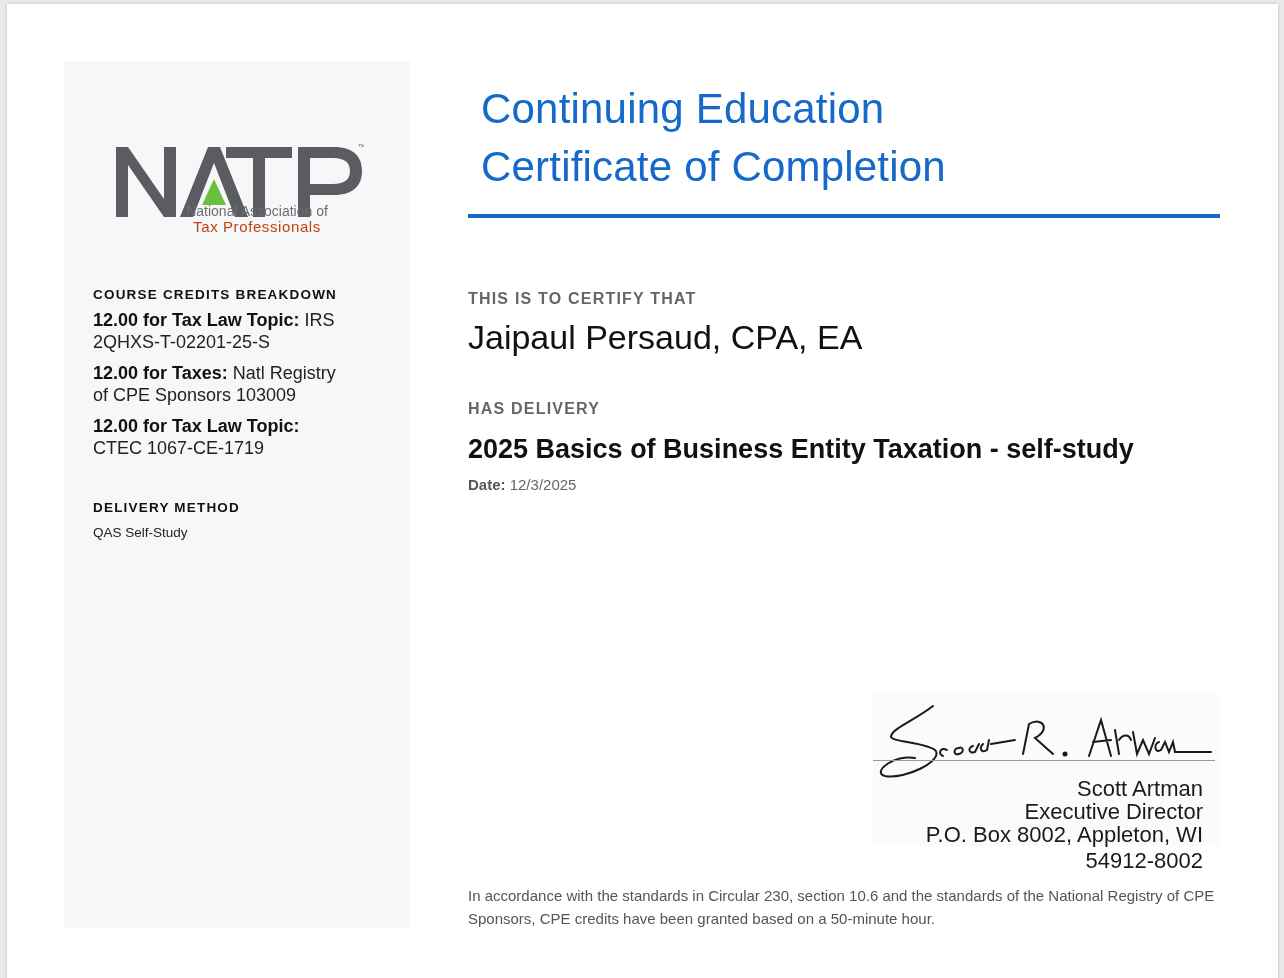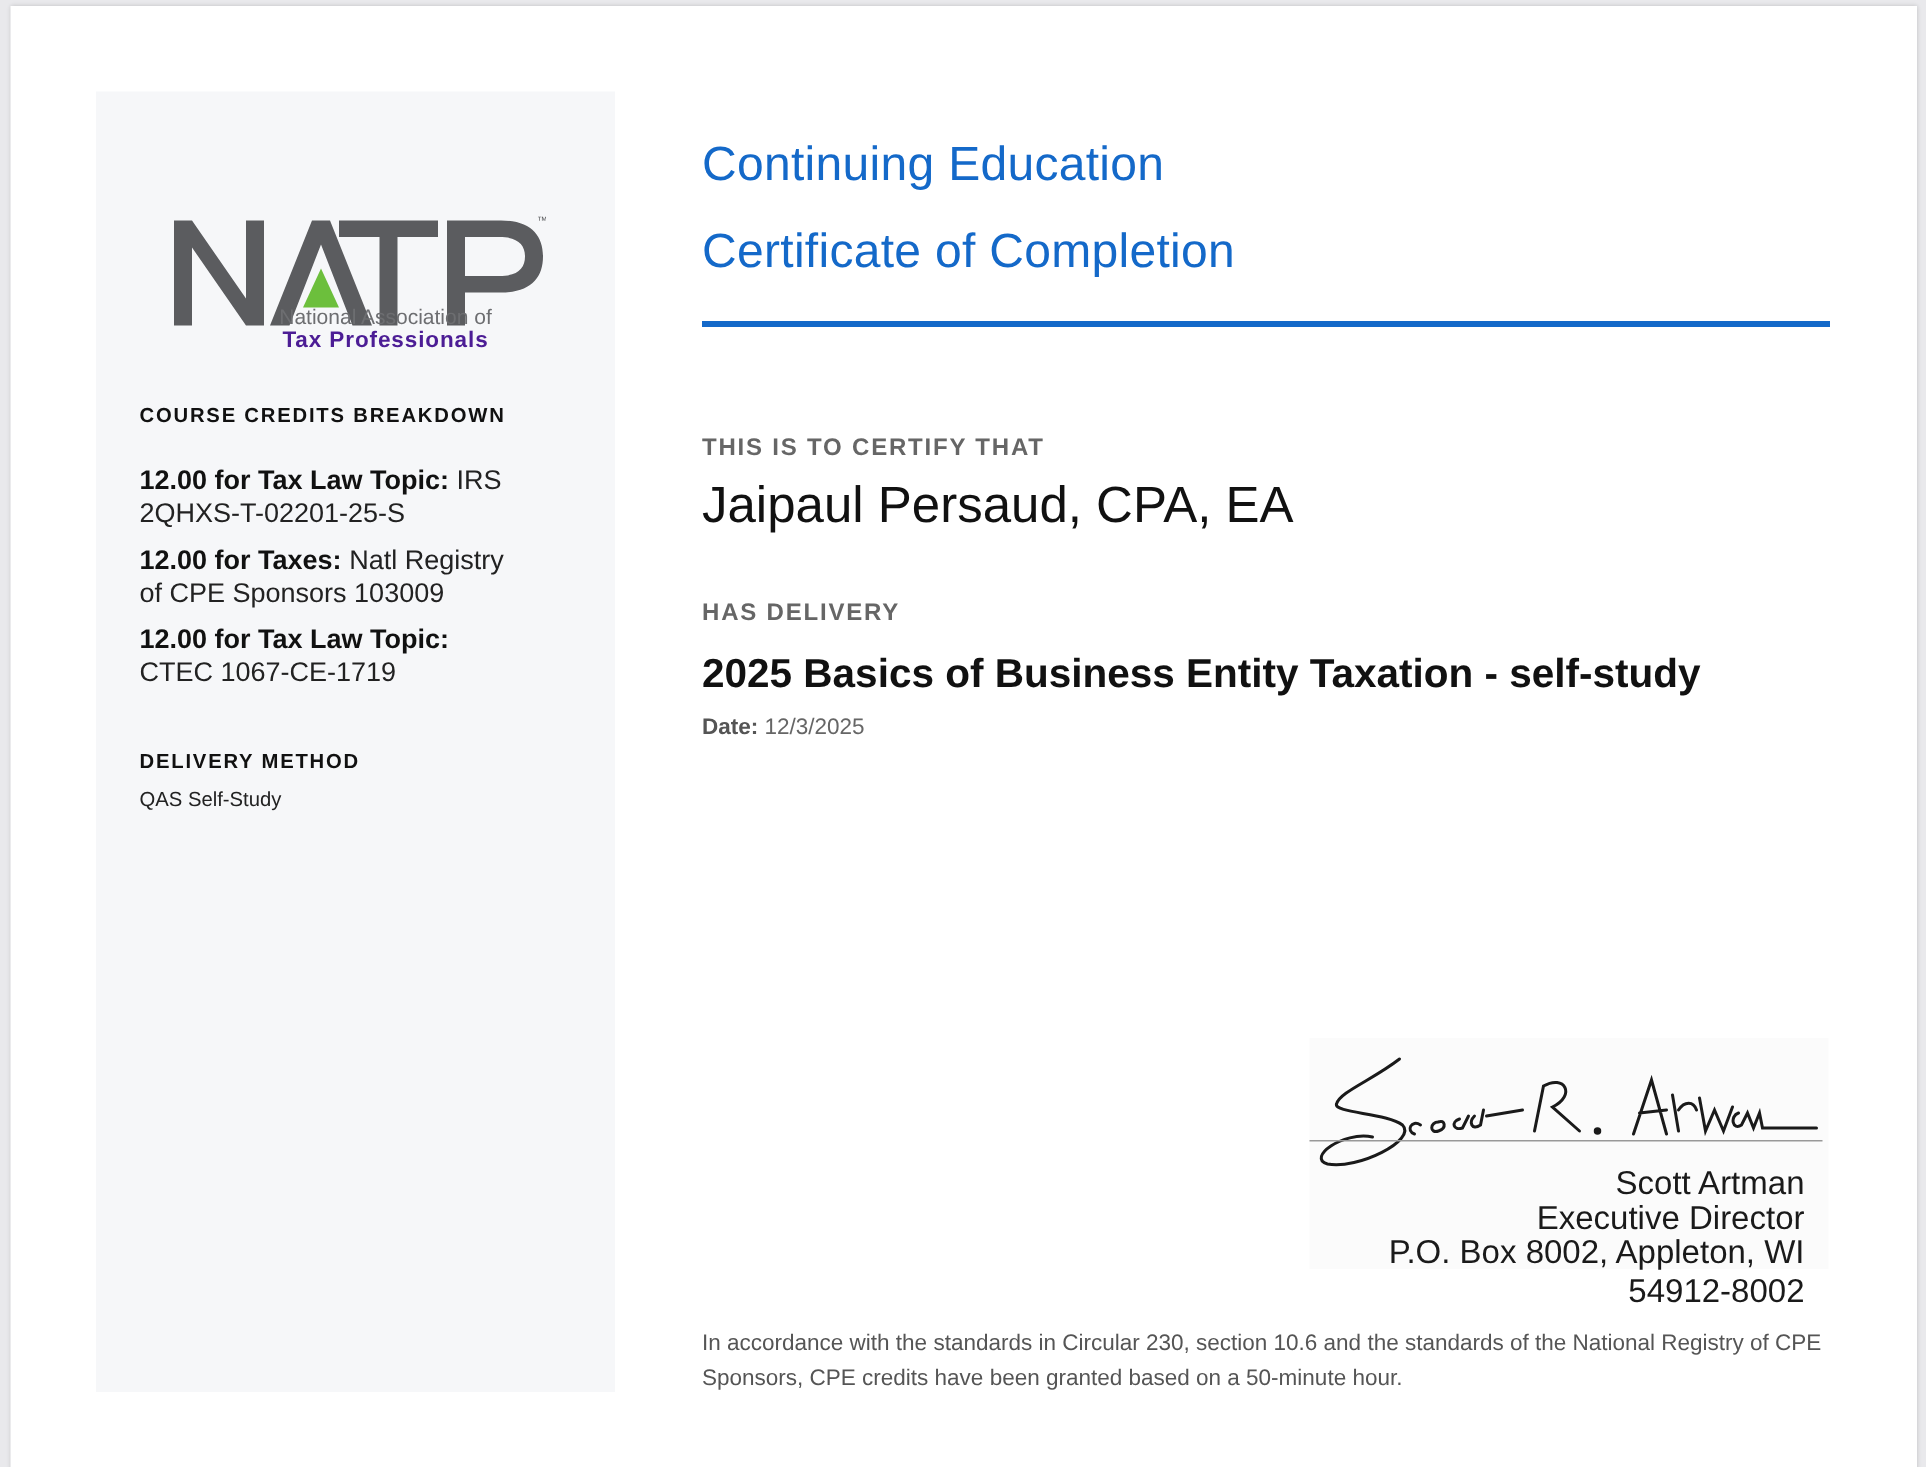--- a/index.html
+++ b/index.html
@@ -18,35 +18,35 @@
       position: absolute; left: 57px; top: 57px; width: 346px; height: 867px;
       background: #f6f7f9;
     }
     .logo { position: absolute; left: 50px; top: 60px; width: 250px; height: 120px; }
     .logo-tag1 {
       position: absolute; left: 0; width: 346px; top: 142px;
       text-align: center; font-size: 14px; color: #6d6e71; padding-left: 40px; box-sizing: border-box;
     }
     .logo-tag2 {
       position: absolute; left: 0; width: 346px; top: 157px;
-      text-align: center; font-size: 15px; font-weight: bold; color: #4c1d95; letter-spacing: 0.6px; padding-left: 40px; box-sizing: border-box;
+      text-align: center; font-size: 15px; font-weight: normal; color: #c2410c; letter-spacing: 0.6px; padding-left: 40px; box-sizing: border-box;
     }
     .side-heading {
       position: absolute; left: 29px; font-size: 13.5px; font-weight: bold;
       letter-spacing: 1.2px; color: #111;
     }
     .credit {
       position: absolute; left: 29px; width: 260px; font-size: 18px; line-height: 22px; color: #222;
     }
     .credit b { color: #111; }
     .delivery { position: absolute; left: 29px; top: 464px; font-size: 13.5px; color: #222; }
 
     .title {
-      position: absolute; left: 461px; top: 76px;
-      font-size: 32px; line-height: 58px; color: #1469c9; font-weight: normal; letter-spacing: 0.2px;
+      position: absolute; left: 474px; top: 76px;
+      font-size: 42px; line-height: 58px; color: #1469c9; font-weight: normal; letter-spacing: 0.2px;
     }
     .rule {
       position: absolute; left: 461px; top: 210px; width: 752px; height: 4px; background: #1469c9;
     }
     .eyebrow {
       position: absolute; left: 461px; font-size: 16px; font-weight: bold; letter-spacing: 1.2px; color: #666;
     }
     .name {
       position: absolute; left: 461px; top: 314px; font-size: 34px; font-weight: normal; color: #111;
     }
@@ -87,21 +87,21 @@
       <polygon points="100,38 112,64 88,64" fill="#6cbf3c"></polygon>
 
       <polygon points="112,6 178,6 178,17 151,17 151,76 139,76 139,17 112,17" fill="#5b5c5f"></polygon>
 
       <path d="M184,6 L220,6 C240,6 248,16 248,30 C248,44 240,54 220,54 L196,54 L196,76 L184,76 Z M196,17 L196,43 L219,43 C231,43 236,38 236,30 C236,22 231,17 219,17 Z" fill="#5b5c5f"></path>
       <text x="244" y="8" font-size="7" fill="#5b5c5f" font-family="Liberation Sans, sans-serif">™</text>
     </svg>
     <div class="logo-tag1">National Association of</div>
     <div class="logo-tag2">Tax Professionals</div>
 
-    <div class="side-heading" style="top:208px;">COURSE CREDITS BREAKDOWN</div>
+    <div class="side-heading" style="top:226px;">COURSE CREDITS BREAKDOWN</div>
 
     <div class="credit" style="top:248px;">
       <b>12.00 for Tax Law Topic:</b>
       <span>IRS 2QHXS-T-02201-25-S</span>
     </div>
     <div class="credit" style="top:301px;">
       <b>12.00 for Taxes:</b>
       <span>Natl Registry of CPE Sponsors 103009</span>
     </div>
     <div class="credit" style="top:354px;">

